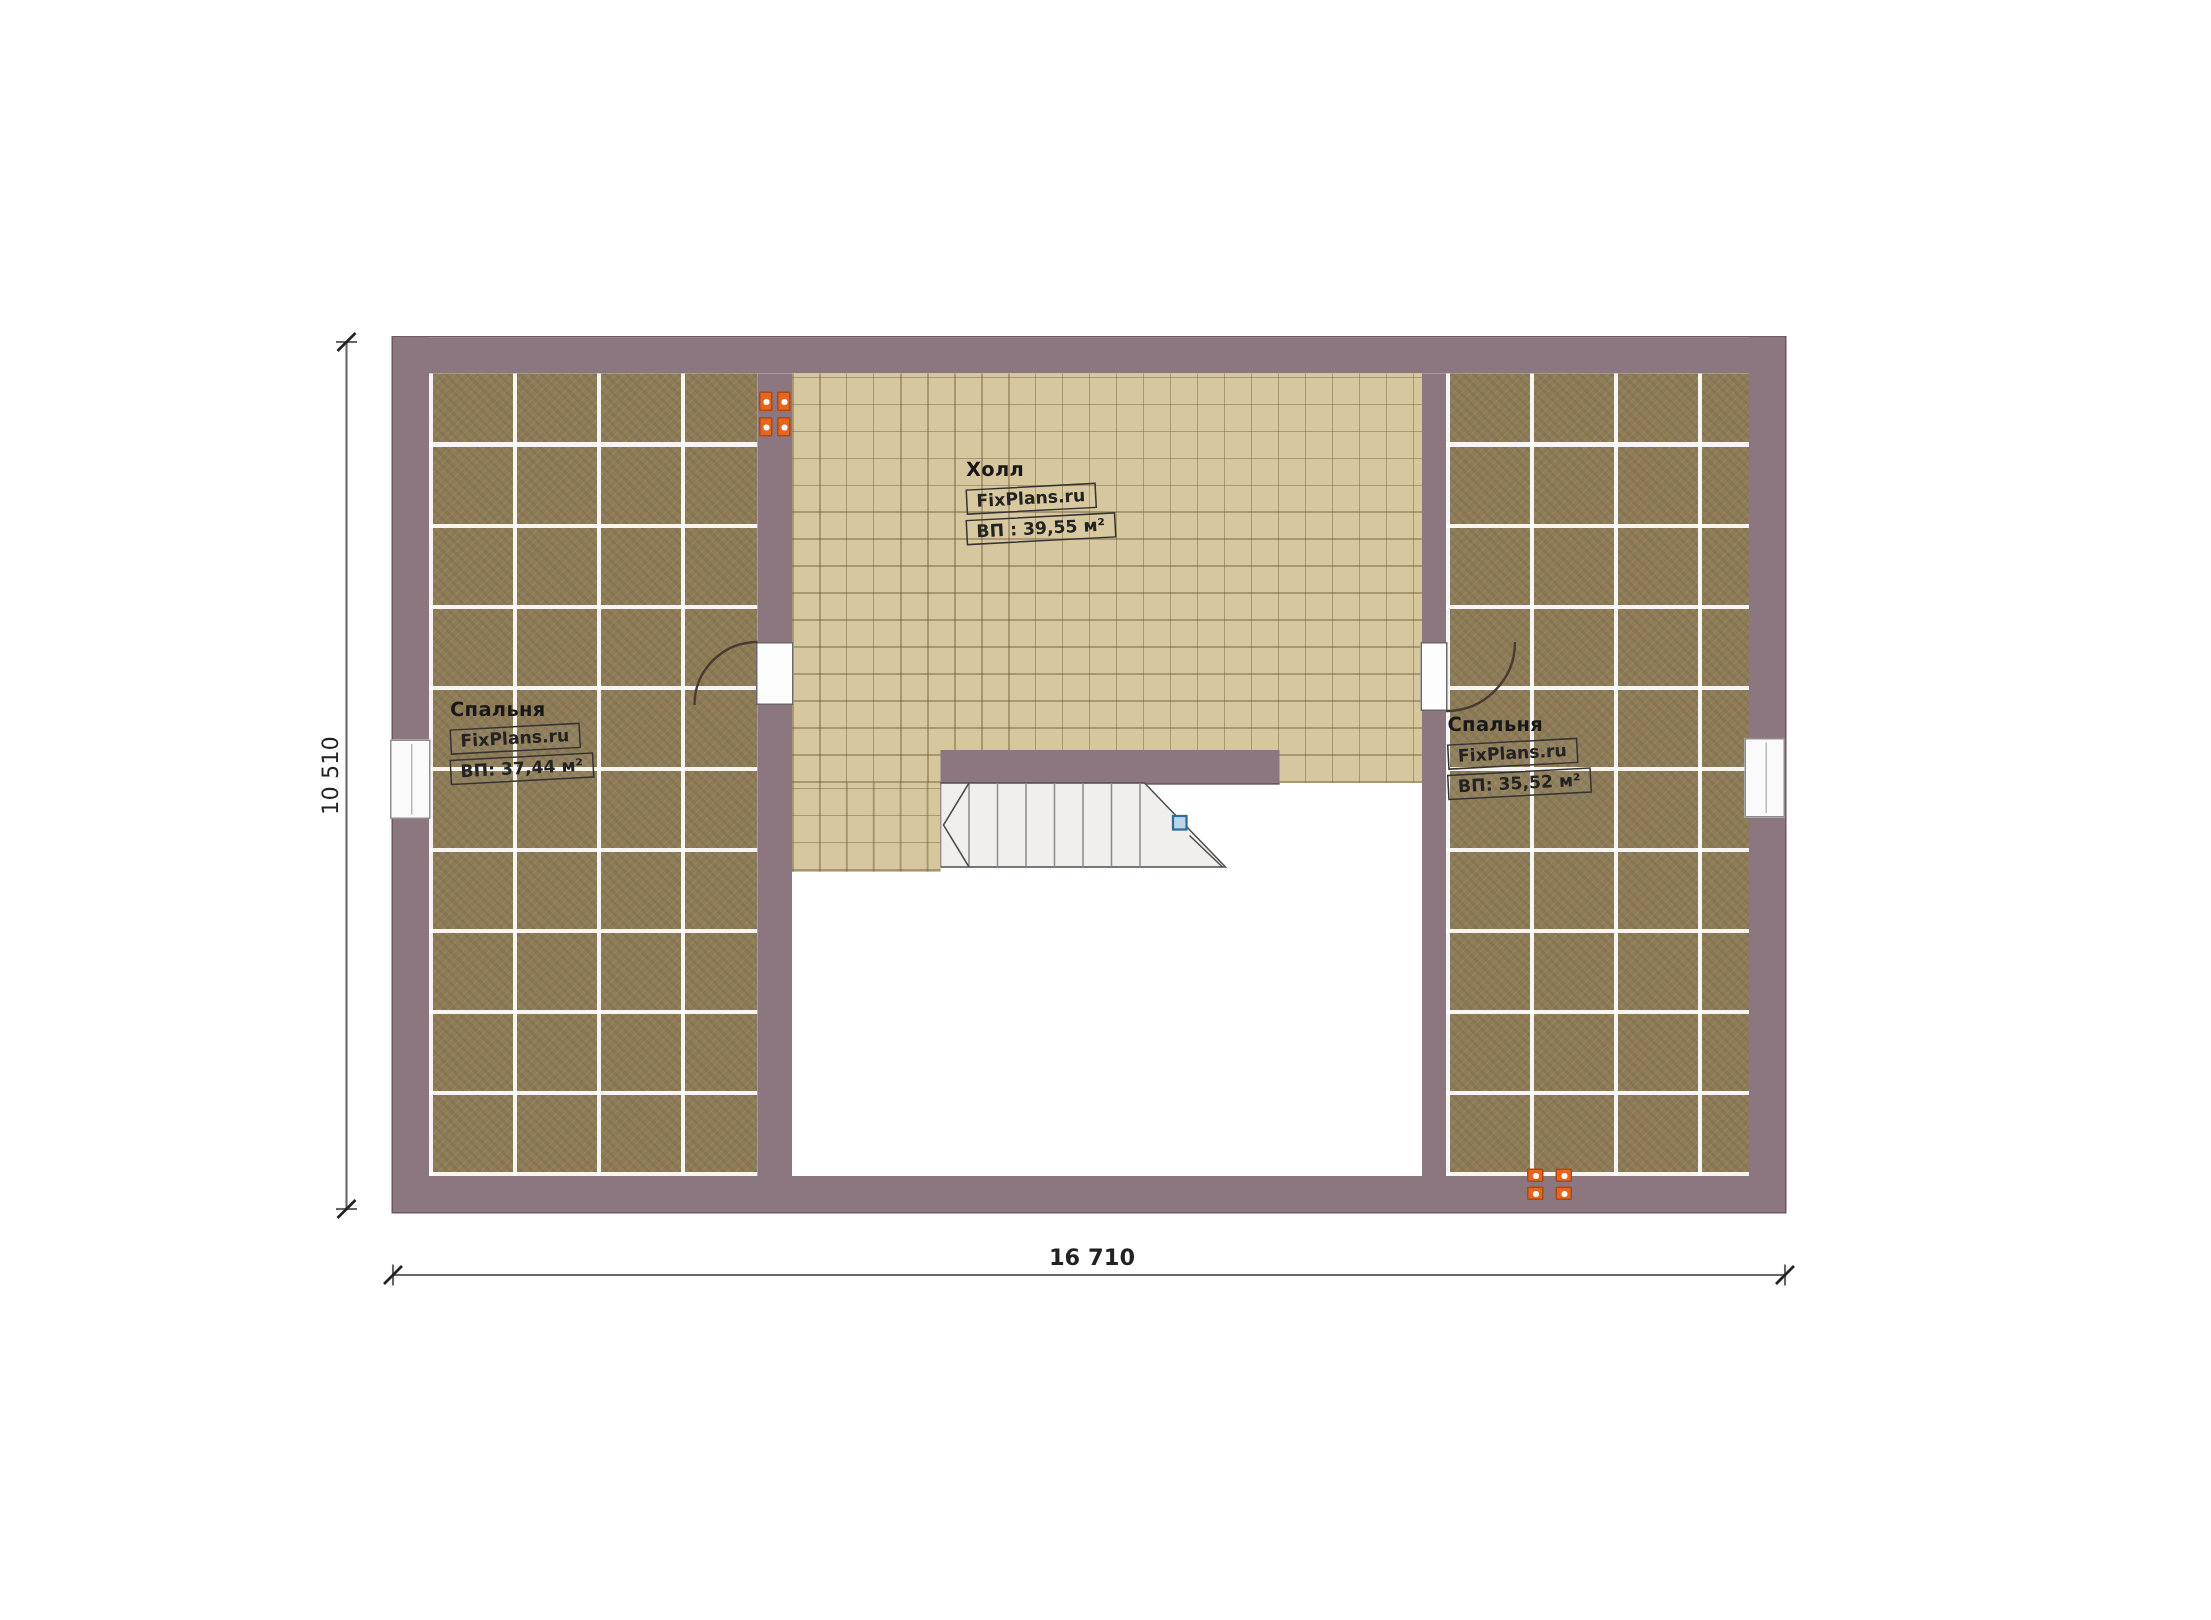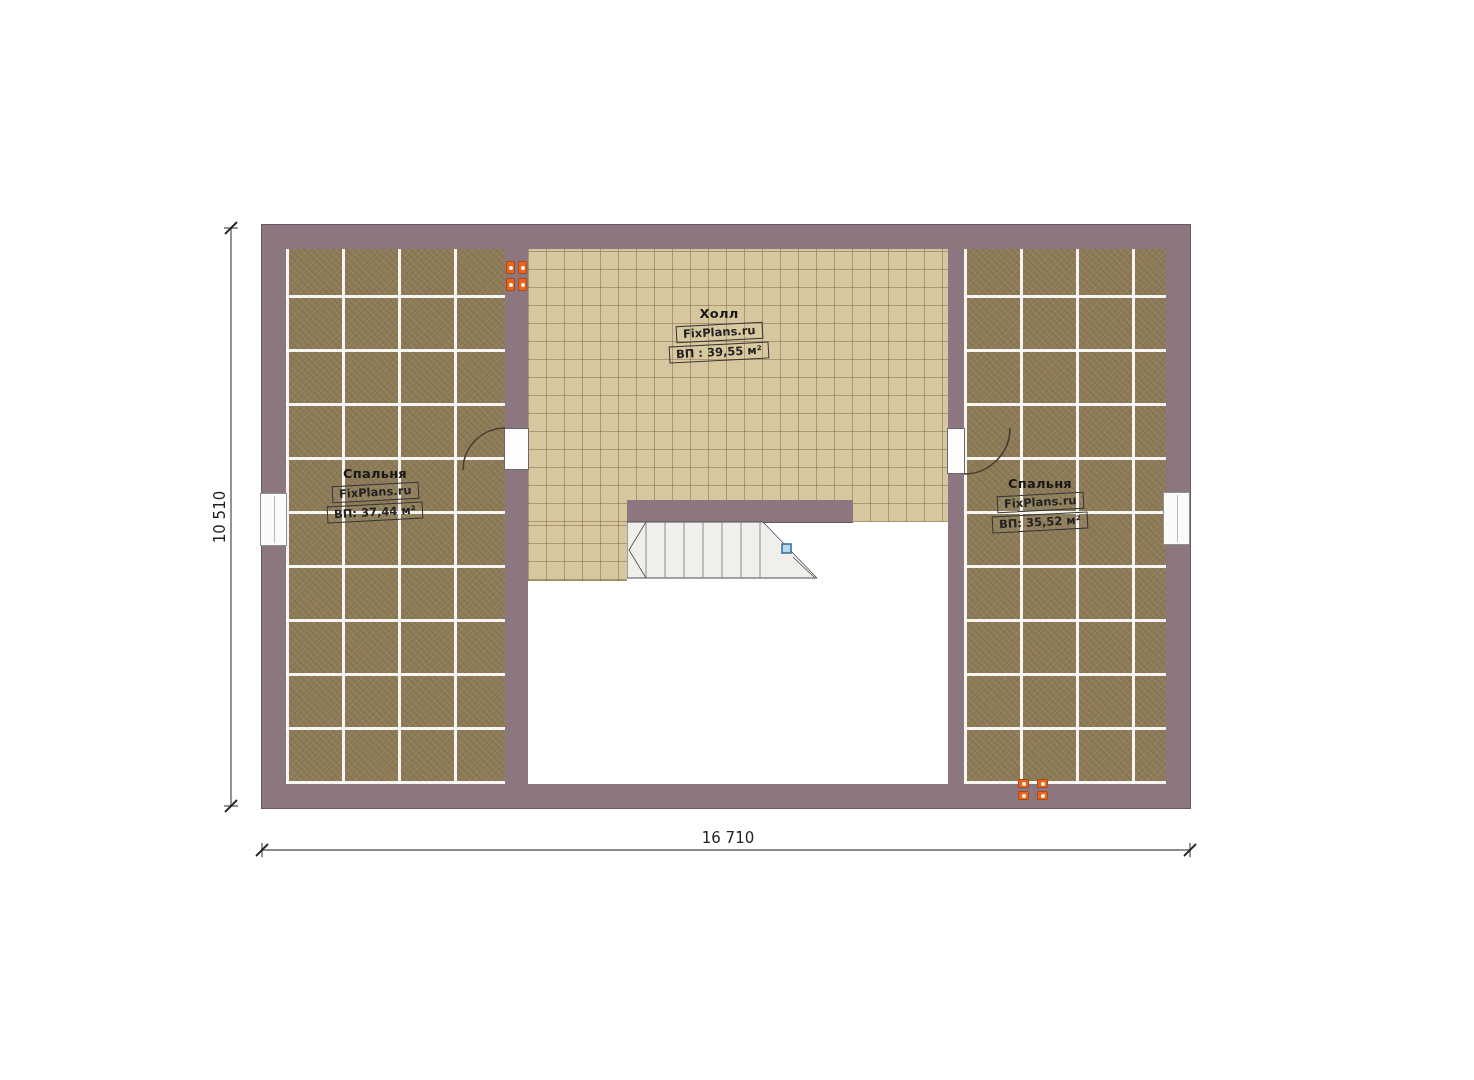--- a/index.html
+++ b/index.html
@@ -32,21 +32,21 @@
   .window::after{content:'';position:absolute;left:50%;top:2px;bottom:2px;width:1px;background:#b9b9b9;}
   
   .socket{position:relative;background:#e8641f;border:1px solid #ad4a10;box-sizing:border-box;border-radius:1px;}
   .socket::after{content:'';position:absolute;width:4px;height:4px;border-radius:50%;
     background:#ffffff;top:50%;left:50%;transform:translate(-50%,-50%);}
   .socket-row{position:absolute;display:flex;gap:3px;}
   .socket-row .socket{width:9px;height:13px;}
   .socket-col{position:absolute;display:flex;flex-direction:column;gap:3px;}
   .socket-col .socket{width:11px;height:9px;}
   
-  .room-label{position:absolute;display:flex;flex-direction:column;align-items:center;width:150px;}
+  .room-label{position:absolute;display:flex;flex-direction:column;align-items:flex-start;width:150px;}
   .room-name{font-size:13px;font-weight:bold;color:#181818;letter-spacing:.2px;}
   .label-box{margin-top:3px;padding:0px 6px;border:1px solid #343434;font-size:11.5px;
     font-weight:bold;color:#232323;line-height:15px;white-space:nowrap;background:rgba(255,255,255,0.04);}
   .tilt{transform:rotate(-3deg);}
   
   .dim-text{position:absolute;font-size:15px;color:#222;text-align:center;}
   .dim-text.vert{transform:rotate(-90deg);transform-origin:center center;}
   svg{display:block;}
 </style>
 </head>
@@ -142,15 +142,15 @@
     <g stroke="#666" stroke-width="1.4">
       <line x1="262" y1="850" x2="1190" y2="850"></line>
       <line x1="262" y1="843" x2="262" y2="857"></line>
       <line x1="256" y1="856" x2="268" y2="844" stroke="#222" stroke-width="1.8"></line>
       <line x1="1190" y1="843" x2="1190" y2="857"></line>
       <line x1="1184" y1="856" x2="1196" y2="844" stroke="#222" stroke-width="1.8"></line>
     </g>
   </svg>
 
   <div class="dim-text vert" style="left:188px;top:508px;width:64px;">10 510</div>
-  <div class="dim-text" style="left:676px;top:829px;width:104px;">16 710</div>
+  <div class="dim-text" style="left:676px;top:829px;width:104px;font-weight:bold;">16 710</div>
 
 </div>
 
 </body></html>

